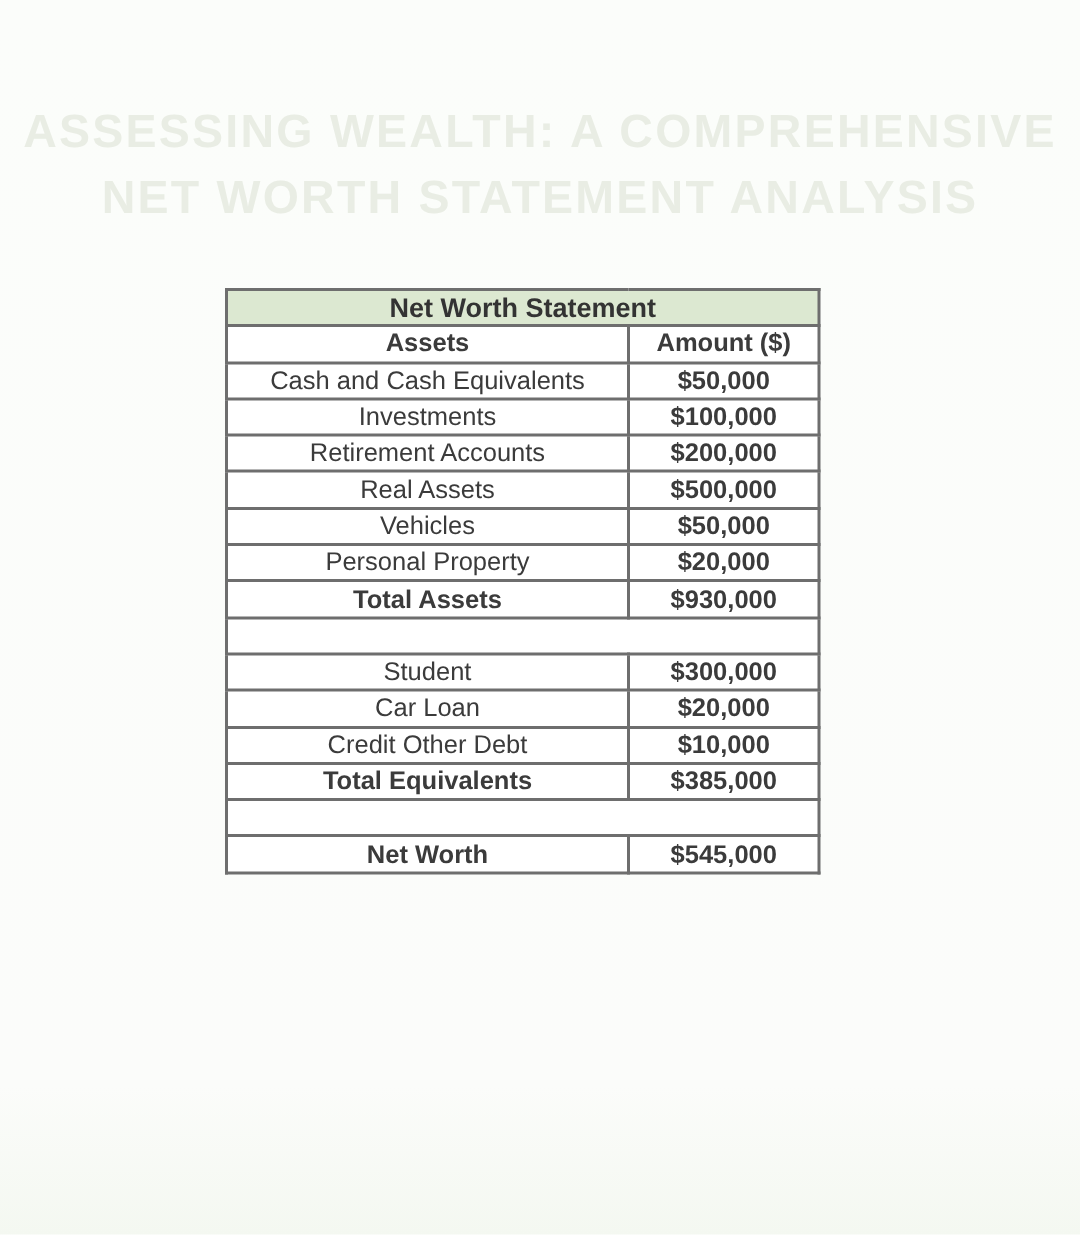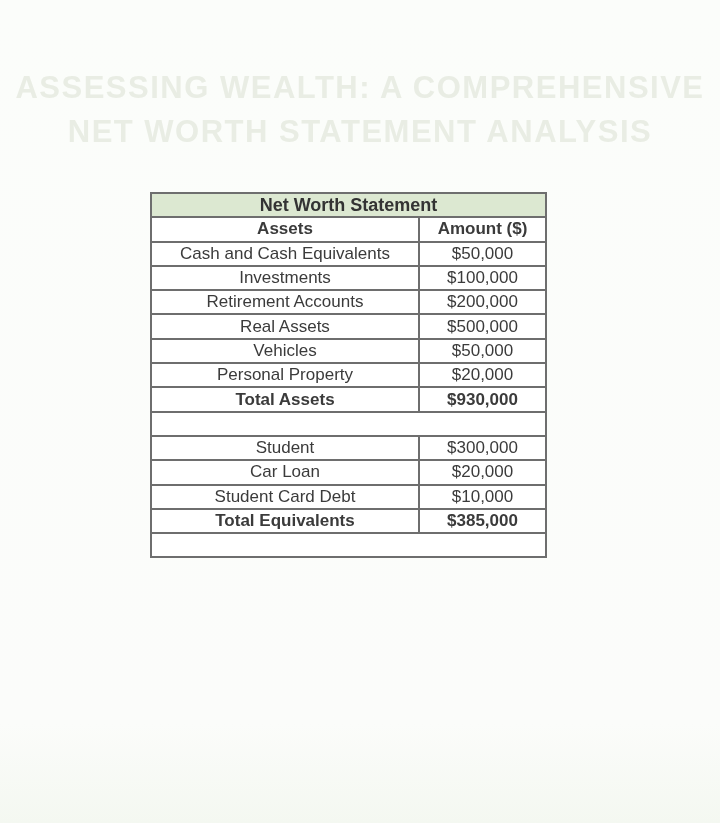--- a/index.html
+++ b/index.html
@@ -42,21 +42,21 @@
     height: 22.3px;
     text-align: center;
     vertical-align: middle;
     font-size: 17px;
     color: #3b3b3b;
     padding: 0 2px;
     white-space: nowrap;
     overflow: hidden;
   }
   td.c1 { width: 262px; }
-  td.c2 { width: 121px; }
+  td.c2 { width: 121px; font-weight: bold; }
   tr.title-row td {
     background: #dce8d1;
     font-weight: 700;
     font-size: 18px;
     color: #333333;
   }
   tr.bold td { font-weight: 700; }
   tr.spacer-row td { background: #ffffff; }
 </style>
 </head>
@@ -114,28 +114,32 @@
 
       <tr>
         <td class="c1">Student</td>
         <td class="c2">$300,000</td>
       </tr>
       <tr>
         <td class="c1">Car Loan</td>
         <td class="c2">$20,000</td>
       </tr>
       <tr>
-        <td class="c1">Student Card Debt</td>
+        <td class="c1">Credit Other Debt</td>
         <td class="c2">$10,000</td>
       </tr>
       <tr class="bold">
         <td class="c1">Total Equivalents</td>
         <td class="c2">$385,000</td>
       </tr>
 
       <tr class="spacer-row">
         <td colspan="2"></td>
       </tr>
 
+      <tr class="bold">
+        <td class="c1">Net Worth</td>
+        <td class="c2">$545,000</td>
+      </tr>
     </tbody>
   </table>
 
 </div>
 
 </body></html>

